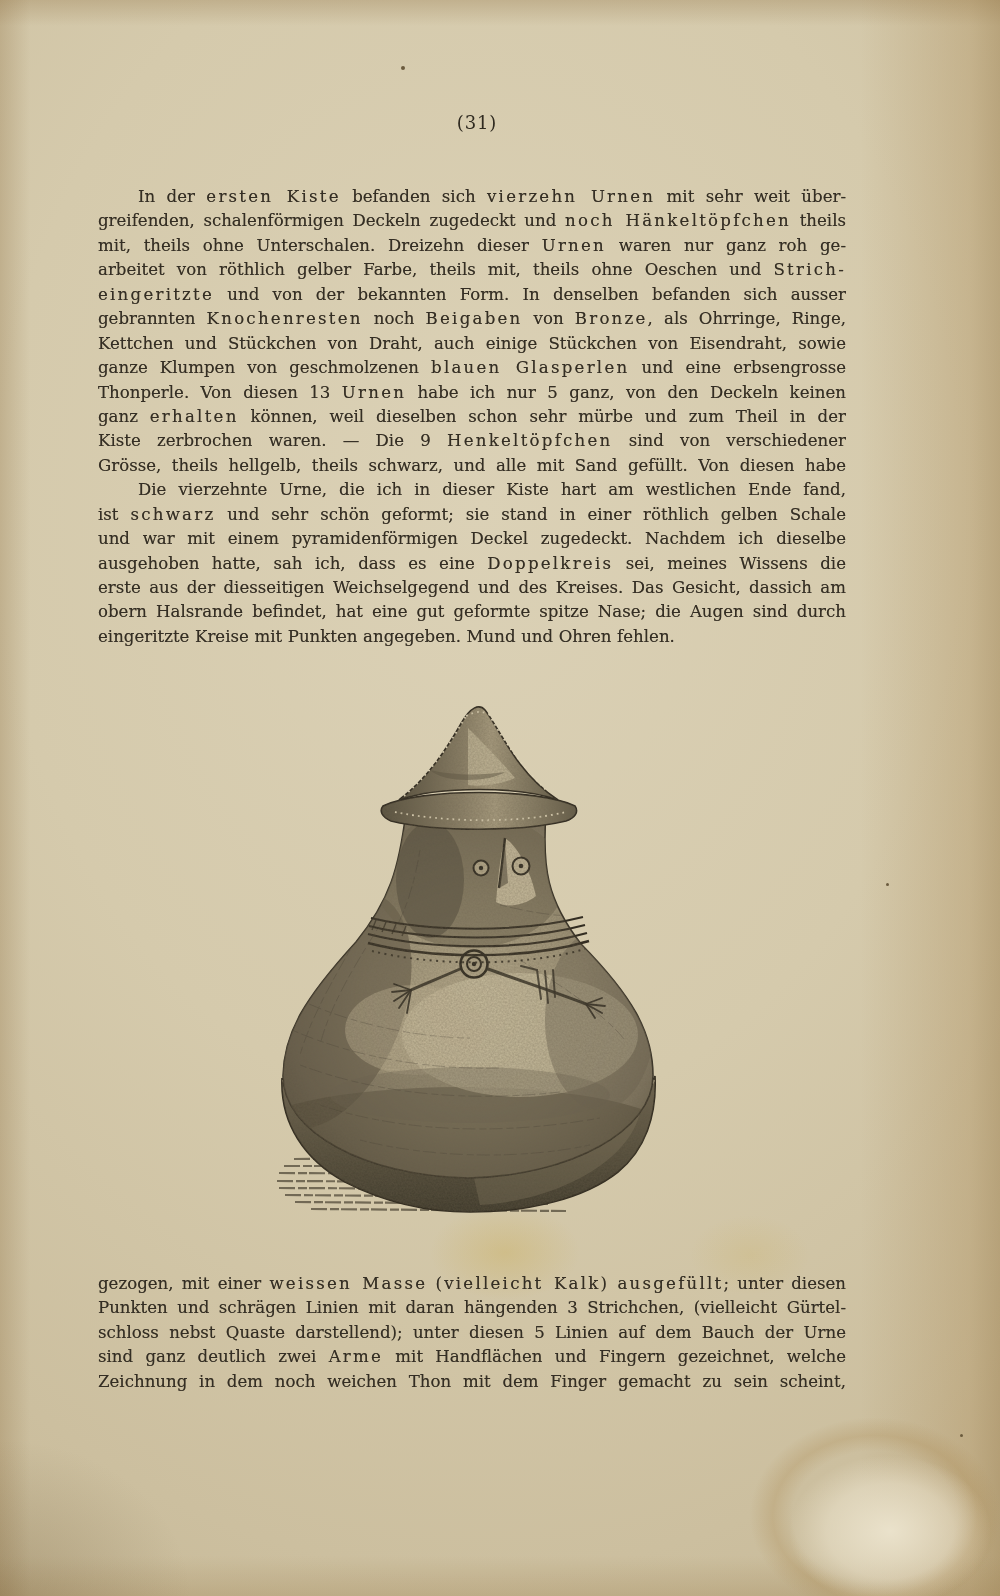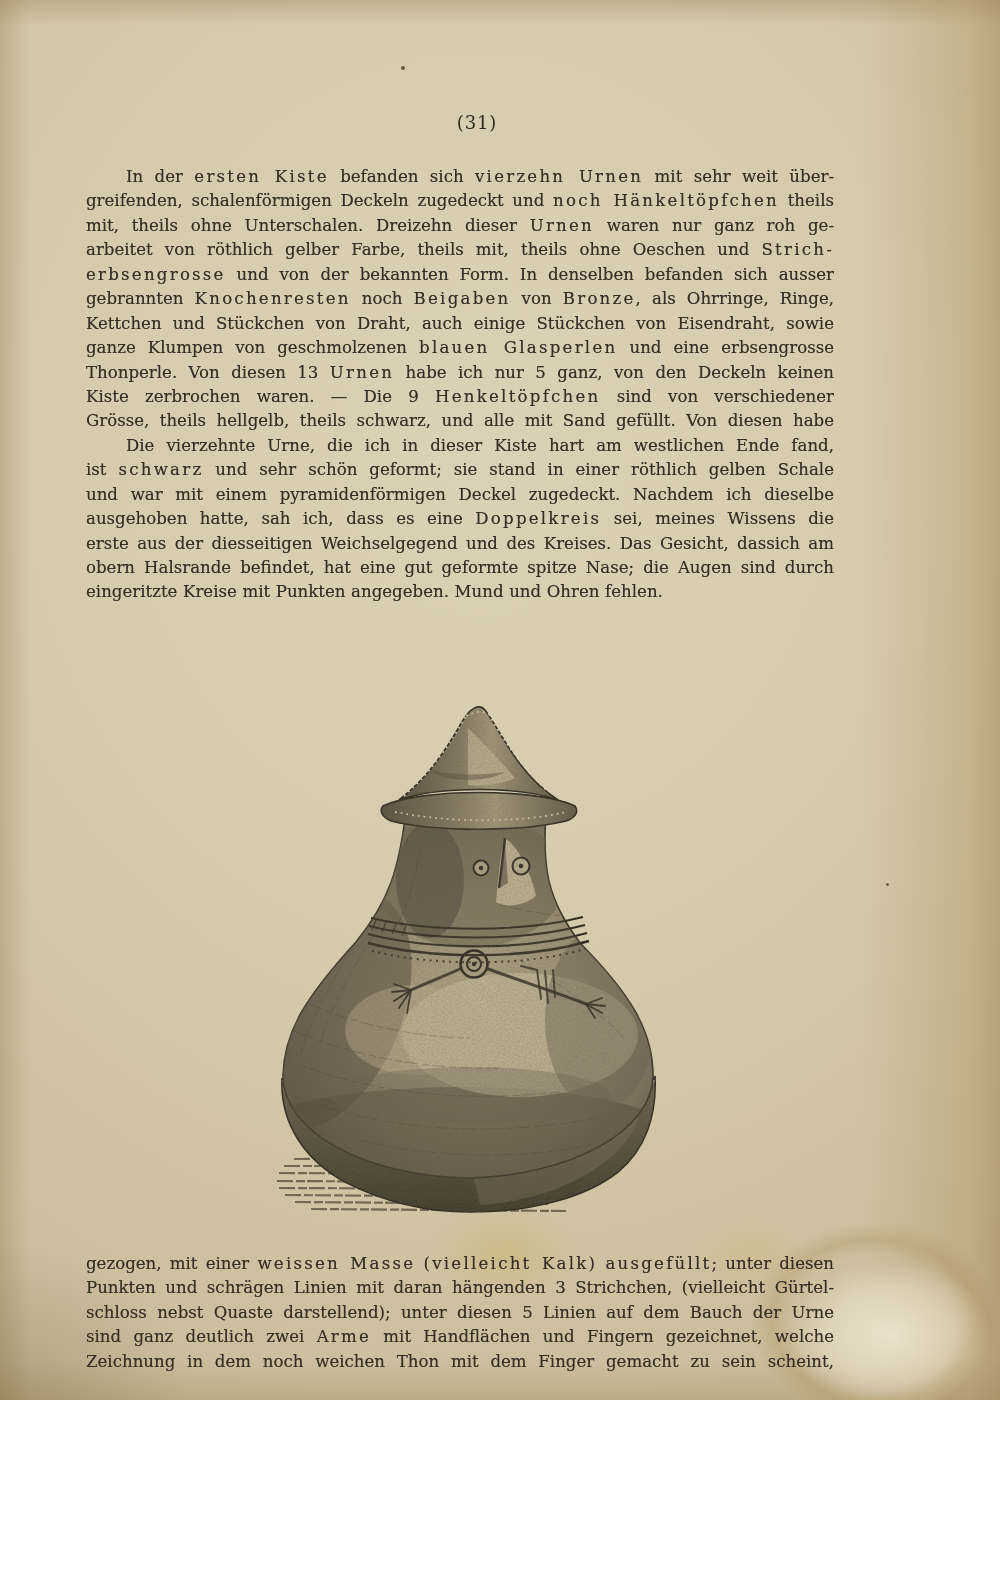--- a/index.html
+++ b/index.html
@@ -1,18 +1,18 @@
 <!DOCTYPE html>
 <html><head>
 <meta charset="utf-8">
 <style>
   html,body{margin:0;padding:0;}
   .page{
     position:relative;
-    width:1000px;height:1400px;
+    width:1000px;height:1596px;
     overflow:hidden;
     background:
       radial-gradient(120% 95% at 48% 32%, #dbd1b6 0%, #d5caac 40%, #ccbf9f 70%, #c0b18e 100%);
     font-family:"DejaVu Serif","Liberation Serif",serif;
     color:#332d23;
   }
   
   .ov{position:absolute;pointer-events:none;}
   .ov-top{left:0;top:0;width:1000px;height:26px;
     background:linear-gradient(to bottom, rgba(146,116,70,.30), rgba(146,116,70,0));}
@@ -33,24 +33,25 @@
   .stain2{left:690px;top:1215px;width:120px;height:80px;
     background:radial-gradient(closest-side, rgba(198,162,52,.14), rgba(198,162,52,0));}
   .speck{position:absolute;background:#6b5b3e;border-radius:50%;}
 
   
   .pagenum{
     position:absolute;left:102px;top:112px;width:750px;
     text-align:center;font-size:18px;letter-spacing:.05em;color:#2f2a20;
   }
   .textblock{
-    position:absolute;left:86px;width:748px;
+    position:absolute;left:98px;width:748px;
     font-size:16.6px;color:#342e24;
     text-shadow:0 0 .5px rgba(62,52,36,.55);
     word-spacing:.02em;
+    margin-top:20px;
   }
   #text-top{top:165px;}
   #text-bottom{top:1252px;}
   .line{
     height:24.45px;line-height:24.45px;overflow:hidden;
     text-align:justify;text-align-last:justify;
     white-space:normal;
   }
   .line.last{text-align-last:left;}
   .line.indent{text-indent:40px;}
@@ -77,25 +78,26 @@
   <div class="speck" style="left:960px;top:1434px;width:3px;height:3px;"></div>
 
   <div class="pagenum">(31)</div>
 
   <div class="textblock" id="text-top">
       <div>
         <div class="line indent">In der <span class="g">ersten Kiste</span> befanden sich <span class="g">vierzehn Urnen</span> mit sehr weit über-</div>
         <div class="line">greifenden, schalenförmigen Deckeln zugedeckt und <span class="g">noch Hänkeltöpfchen</span> theils</div>
         <div class="line">mit, theils ohne Unterschalen.  Dreizehn dieser <span class="g">Urnen</span> waren nur ganz roh ge-</div>
         <div class="line">arbeitet von röthlich gelber Farbe, theils mit, theils ohne Oeschen und <span class="g">Strich-</span></div>
-        <div class="line"><span class="g">erbsengrosse</span> und von der bekannten Form.  In denselben befanden sich ausser</div>
+        <div class="line"><span class="g">eingeritzte</span> und von der bekannten Form.  In denselben befanden sich ausser</div>
         <div class="line">gebrannten <span class="g">Knochenresten</span> noch <span class="g">Beigaben</span> von <span class="g">Bronze</span>, als Ohrringe, Ringe,</div>
         <div class="line">Kettchen und Stückchen von Draht, auch einige Stückchen von Eisendraht, sowie</div>
         <div class="line">ganze Klumpen von geschmolzenen <span class="g">blauen Glasperlen</span> und eine erbsengrosse</div>
         <div class="line">Thonperle.  Von diesen 13 <span class="g">Urnen</span> habe ich nur 5 ganz, von den Deckeln keinen</div>
+        <div class="line">ganz <span class="g">erhalten</span> können, weil dieselben schon sehr mürbe und zum Theil in der</div>
         <div class="line">Kiste zerbrochen waren. — Die 9 <span class="g">Henkeltöpfchen</span> sind von verschiedener</div>
         <div class="line">Grösse, theils hellgelb, theils schwarz, und alle mit Sand gefüllt.  Von diesen habe</div>
       </div>
       <div>
         <div class="line indent">Die vierzehnte Urne, die ich in dieser Kiste hart am westlichen Ende fand,</div>
         <div class="line">ist <span class="g">schwarz</span> und sehr schön geformt; sie stand in einer röthlich gelben Schale</div>
         <div class="line">und war mit einem pyramidenförmigen Deckel zugedeckt.  Nachdem ich dieselbe</div>
         <div class="line">ausgehoben hatte, sah ich, dass es eine <span class="g">Doppelkreis</span> sei, meines Wissens die</div>
         <div class="line">erste aus der diesseitigen Weichselgegend und des Kreises.  Das Gesicht, dassich am</div>
         <div class="line">obern Halsrande befindet, hat eine gut geformte spitze Nase; die Augen sind durch</div>

